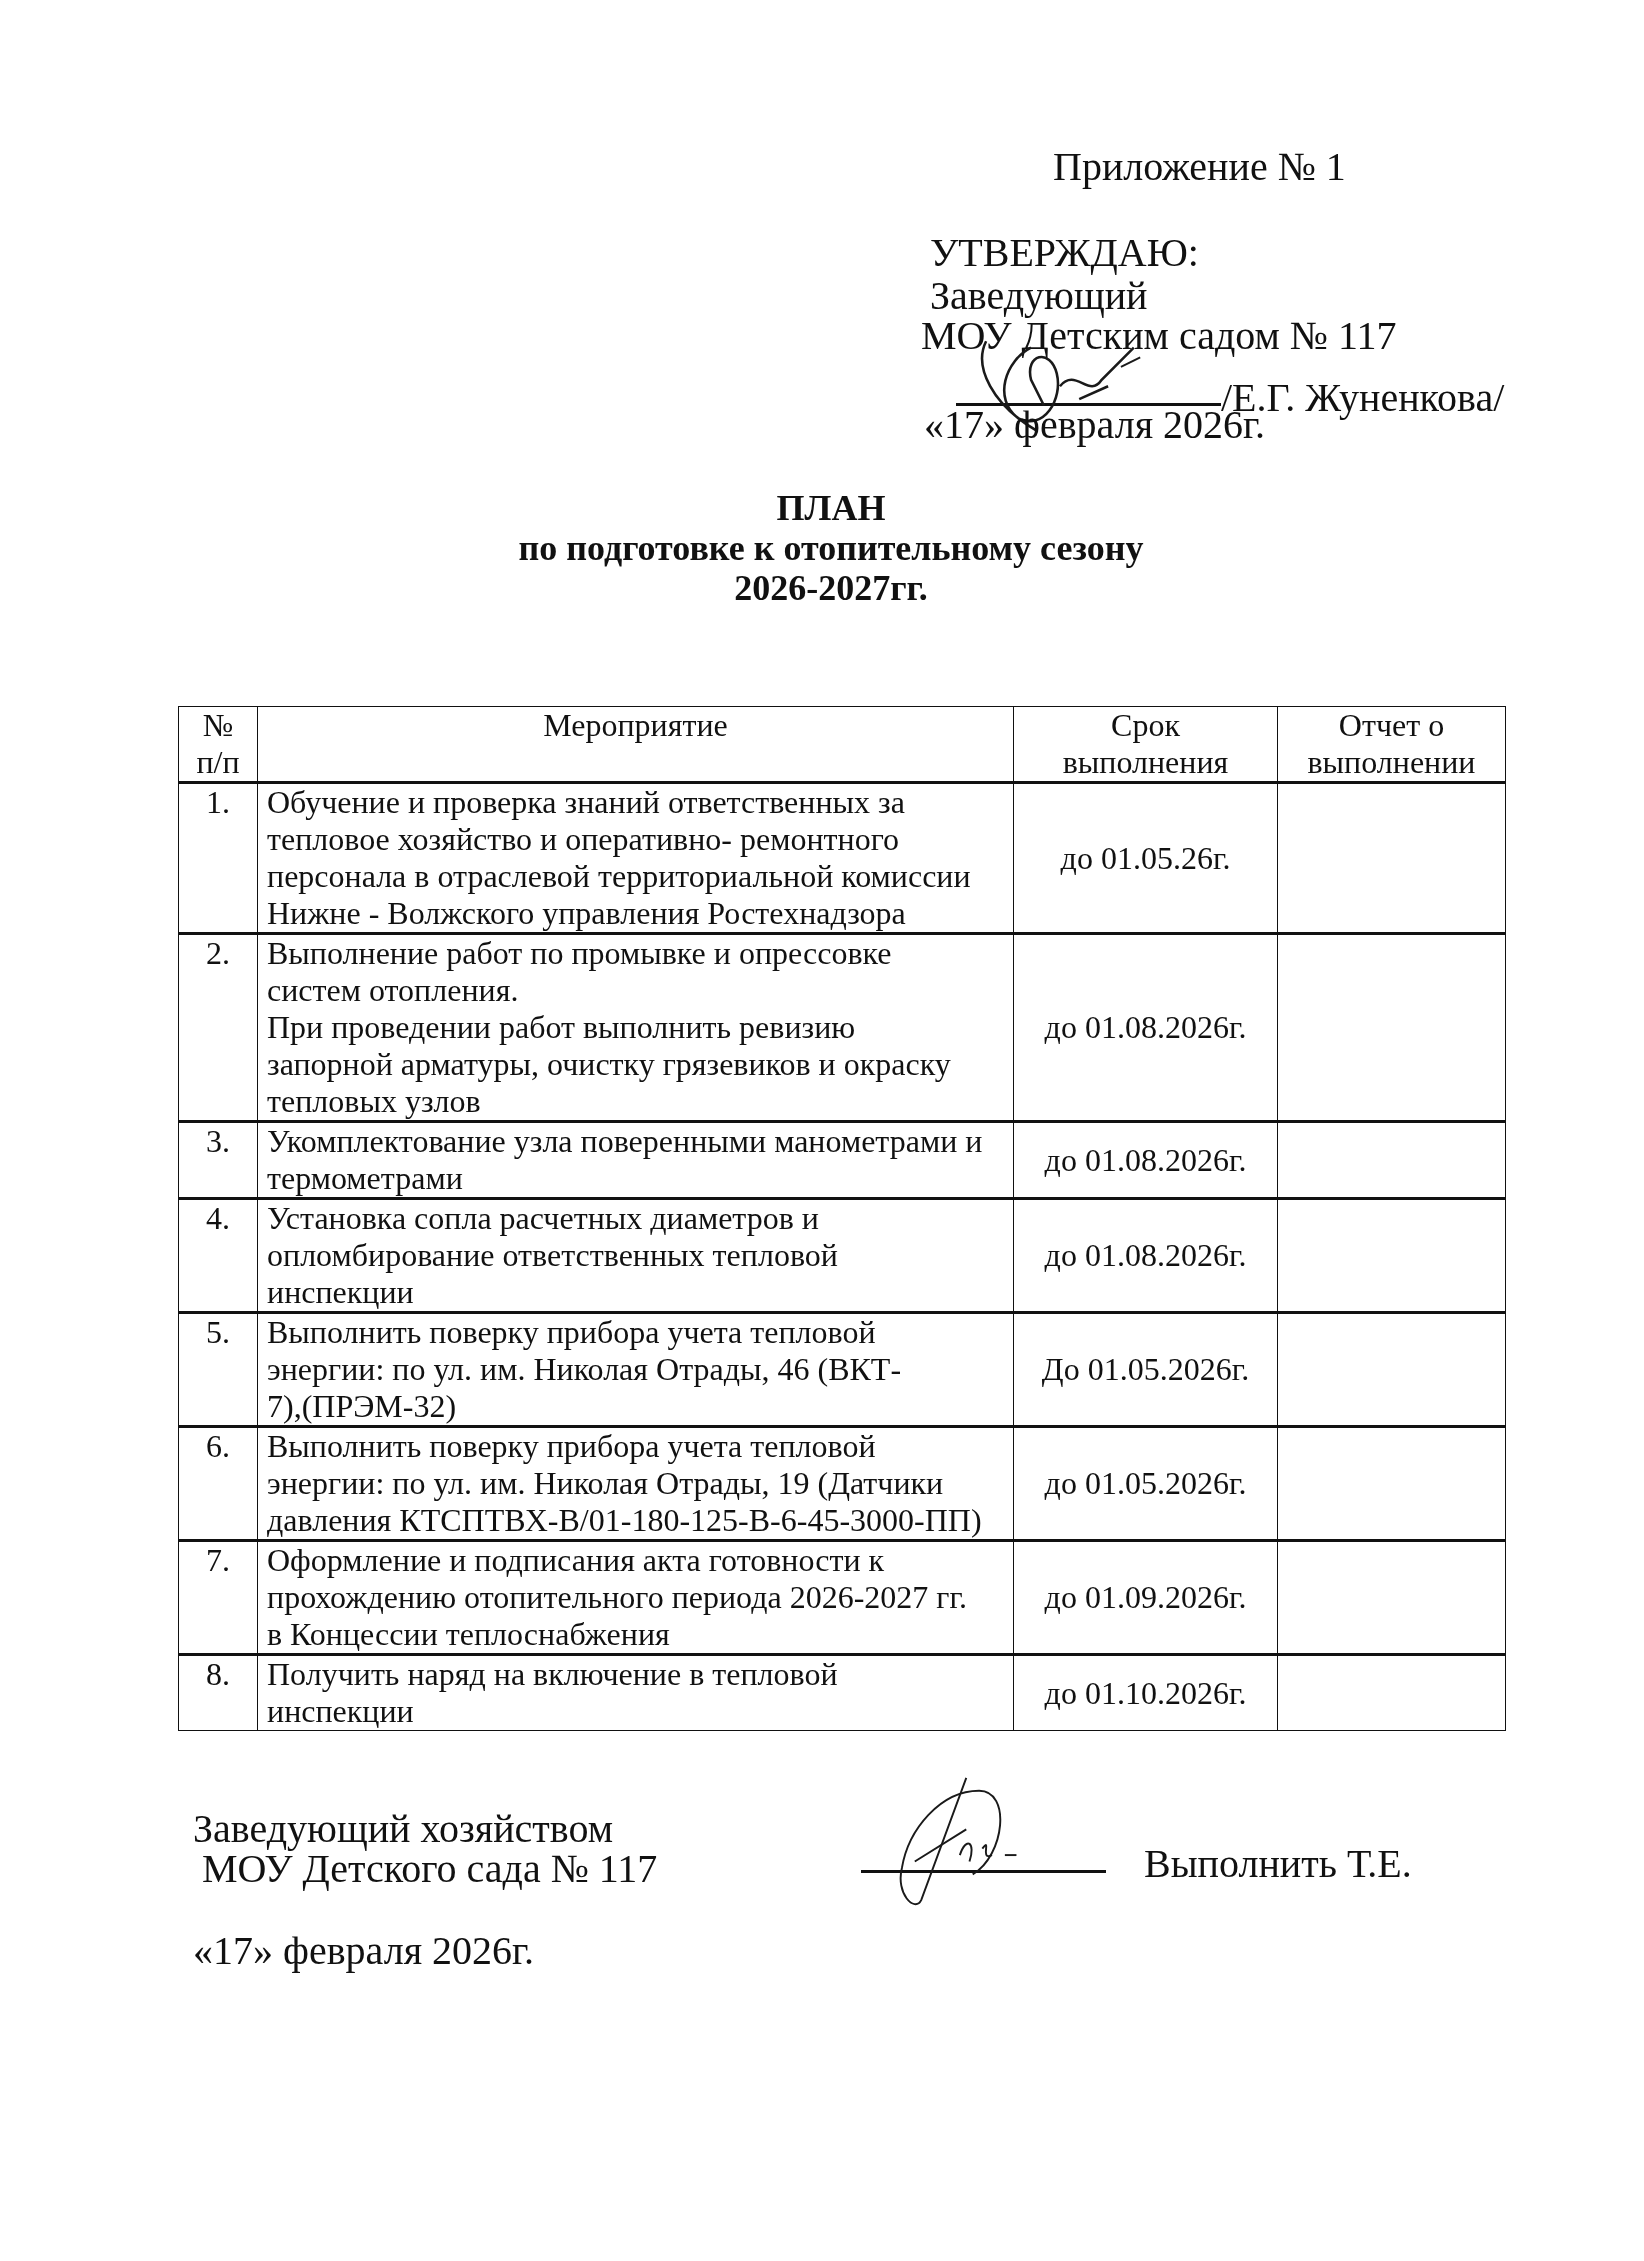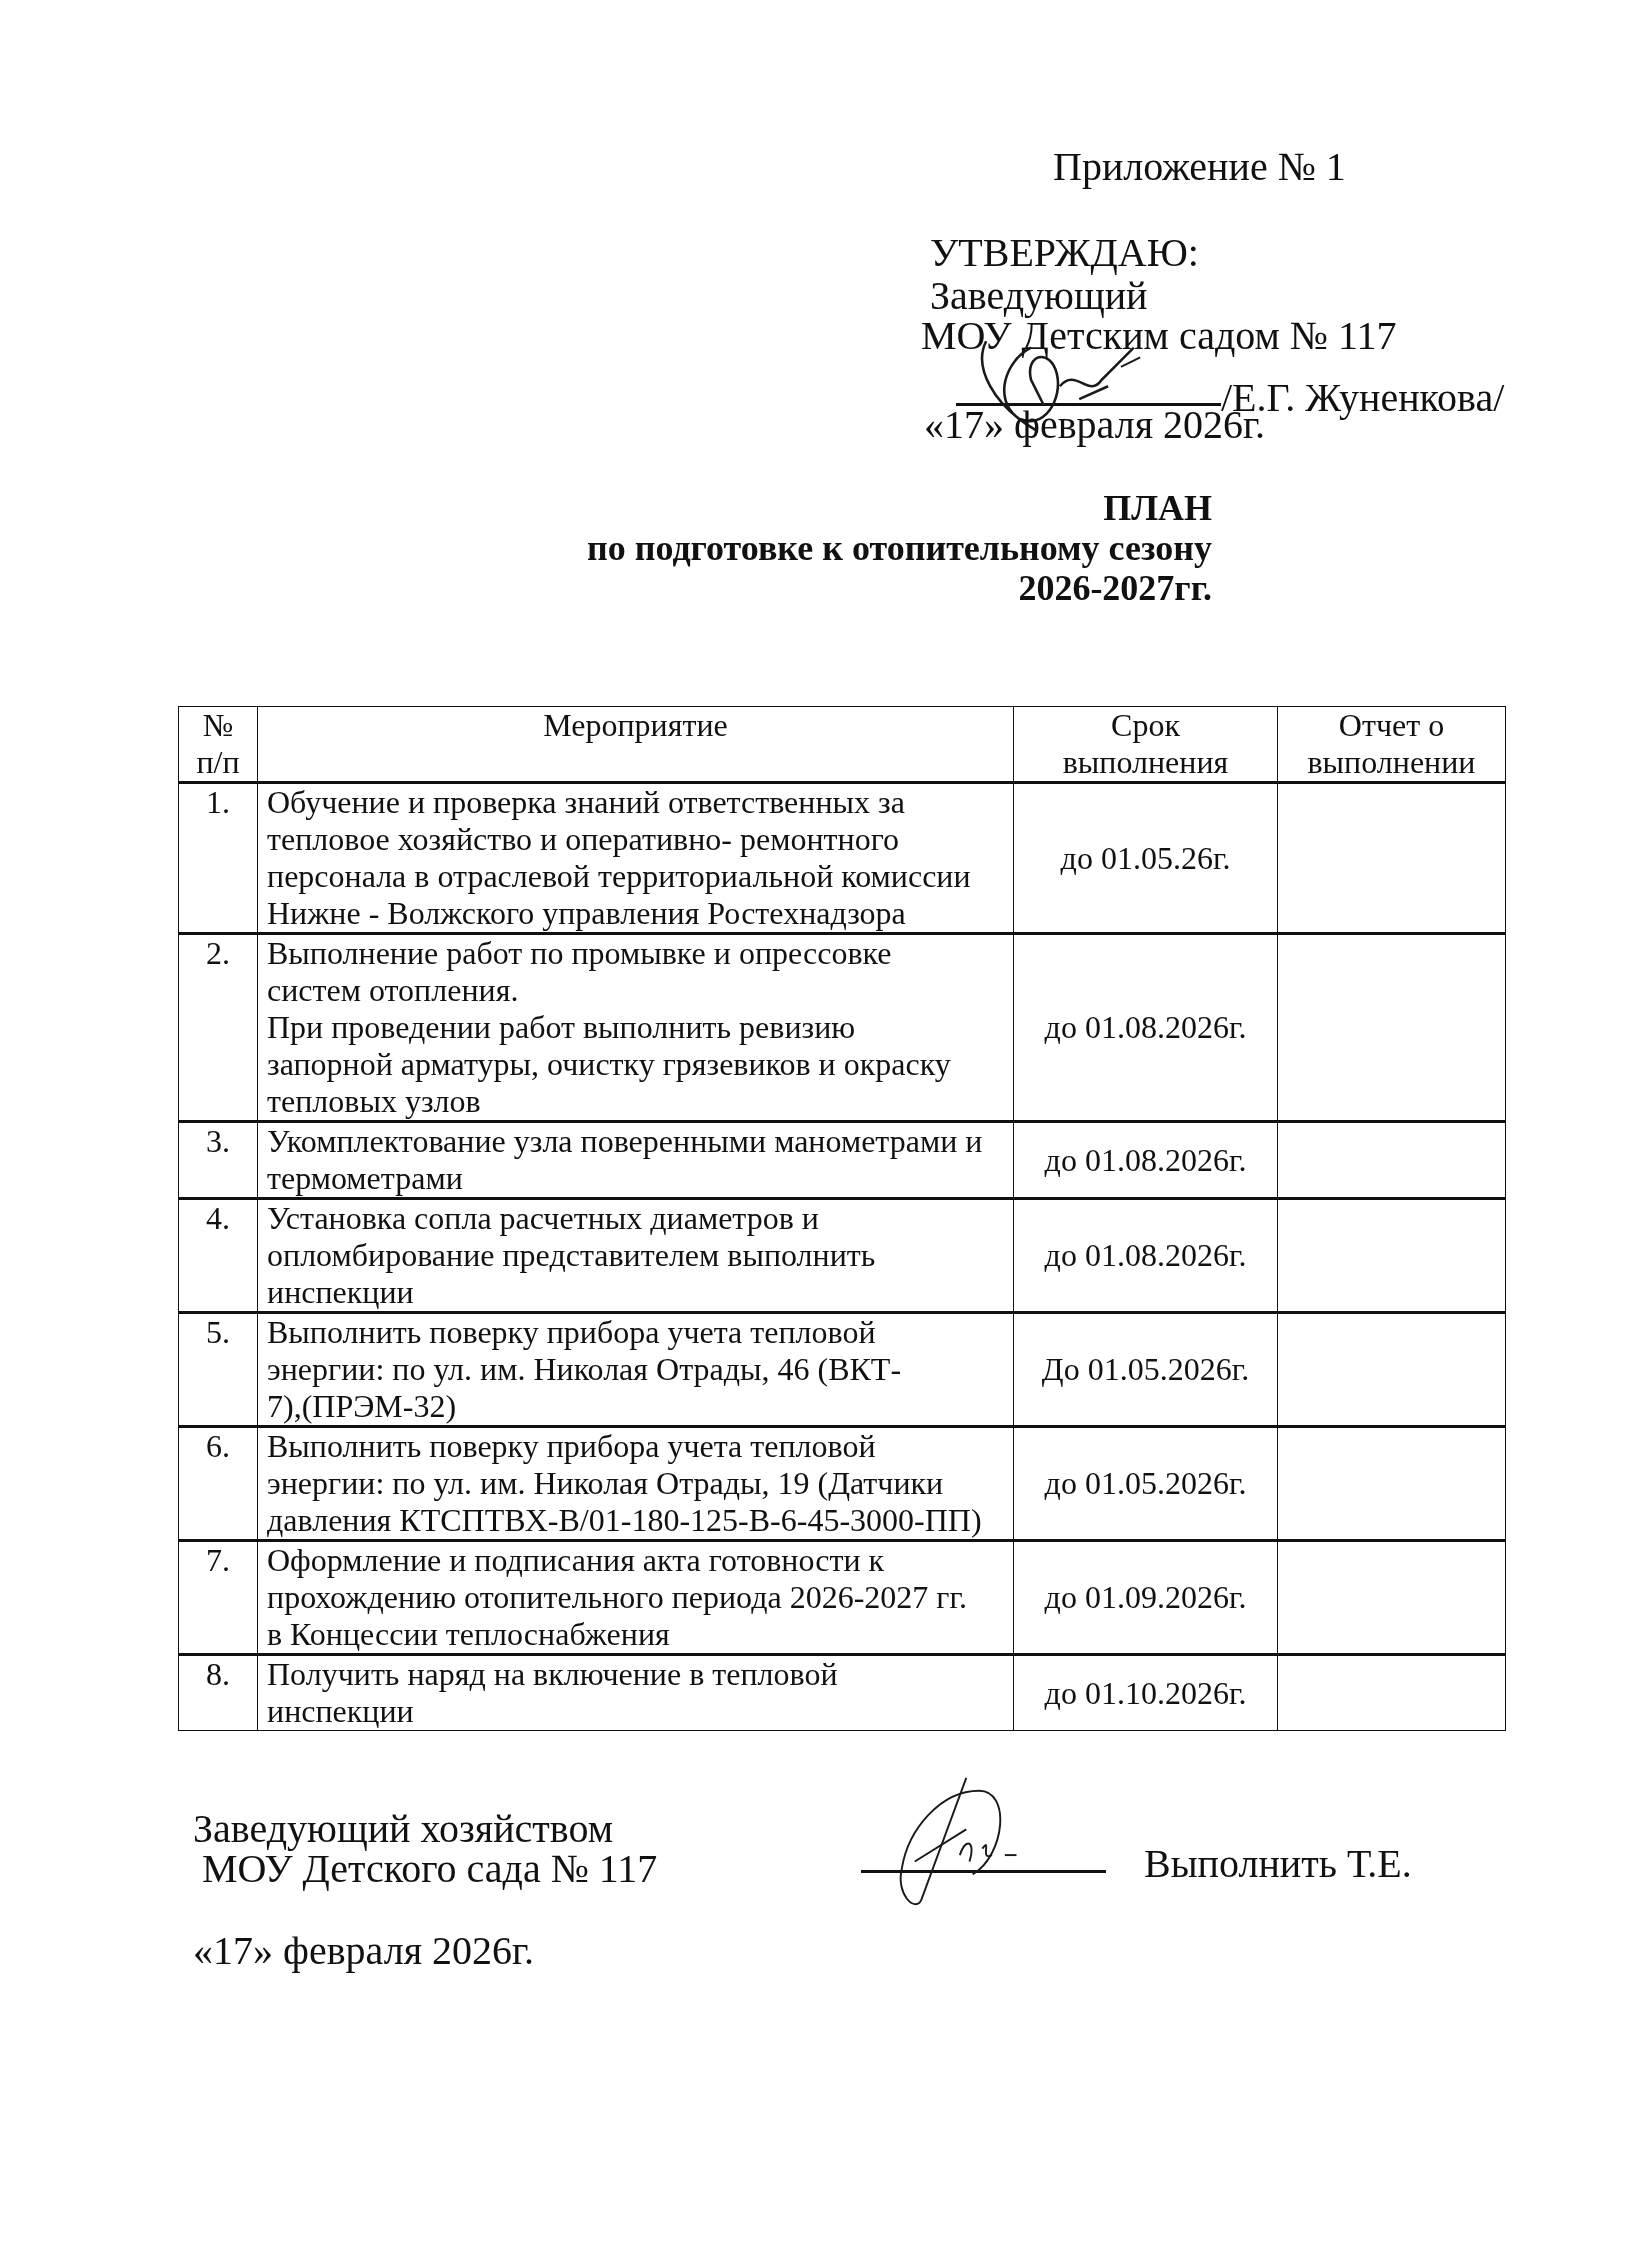--- a/index.html
+++ b/index.html
@@ -15,21 +15,21 @@
   #appendix { left: 1053px; top: 147px; }
   #approve-title { left: 930px; top: 233px; }
   #approve-role { left: 930px; top: 276px; }
   #approve-org { left: 921px; top: 316px; }
   #approve-sigline { left: 956px; top: 403px; width: 265px; height: 2.6px; background: #111; }
   #approve-name { left: 1221px; top: 358px; margin-top: 20px; }
   #approve-date { left: 924px; top: 405px; }
   .signature { position: absolute; }
 
   
-  #title-block { position: absolute; left: 426px; width: 786px; top: 488px; text-align: right; }
+  #title-block { position: absolute; left: 438px; width: 786px; top: 488px; text-align: center; }
   #title-block div { font-size: 36px; line-height: 40px; font-weight: bold; }
 
   
   #plan-table {
     position: absolute; left: 178px; top: 706px; width: 1327px;
     border-collapse: collapse; table-layout: fixed;
   }
   #plan-table td, #plan-table th {
     border: 1.9px solid #111; padding: 0 9px; vertical-align: top;
     font-size: 32px; line-height: 37px; font-weight: normal;
@@ -129,21 +129,21 @@
         <div>Укомплектование узла поверенными манометрами и</div>
           <div>термометрами</div>
       </td>
       <td class="deadline">до 01.08.2026г.</td>
       <td class="report"></td>
     </tr>
     <tr>
       <td class="num">4.</td>
       <td class="event">
         <div>Установка сопла расчетных диаметров и</div>
-          <div>опломбирование представителем выполнить</div>
+          <div>опломбирование ответственных тепловой</div>
           <div>инспекции</div>
       </td>
       <td class="deadline">до 01.08.2026г.</td>
       <td class="report"></td>
     </tr>
     <tr>
       <td class="num">5.</td>
       <td class="event">
         <div>Выполнить поверку прибора учета тепловой</div>
           <div>энергии: по ул. им. Николая Отрады, 46 (ВКТ-</div>

